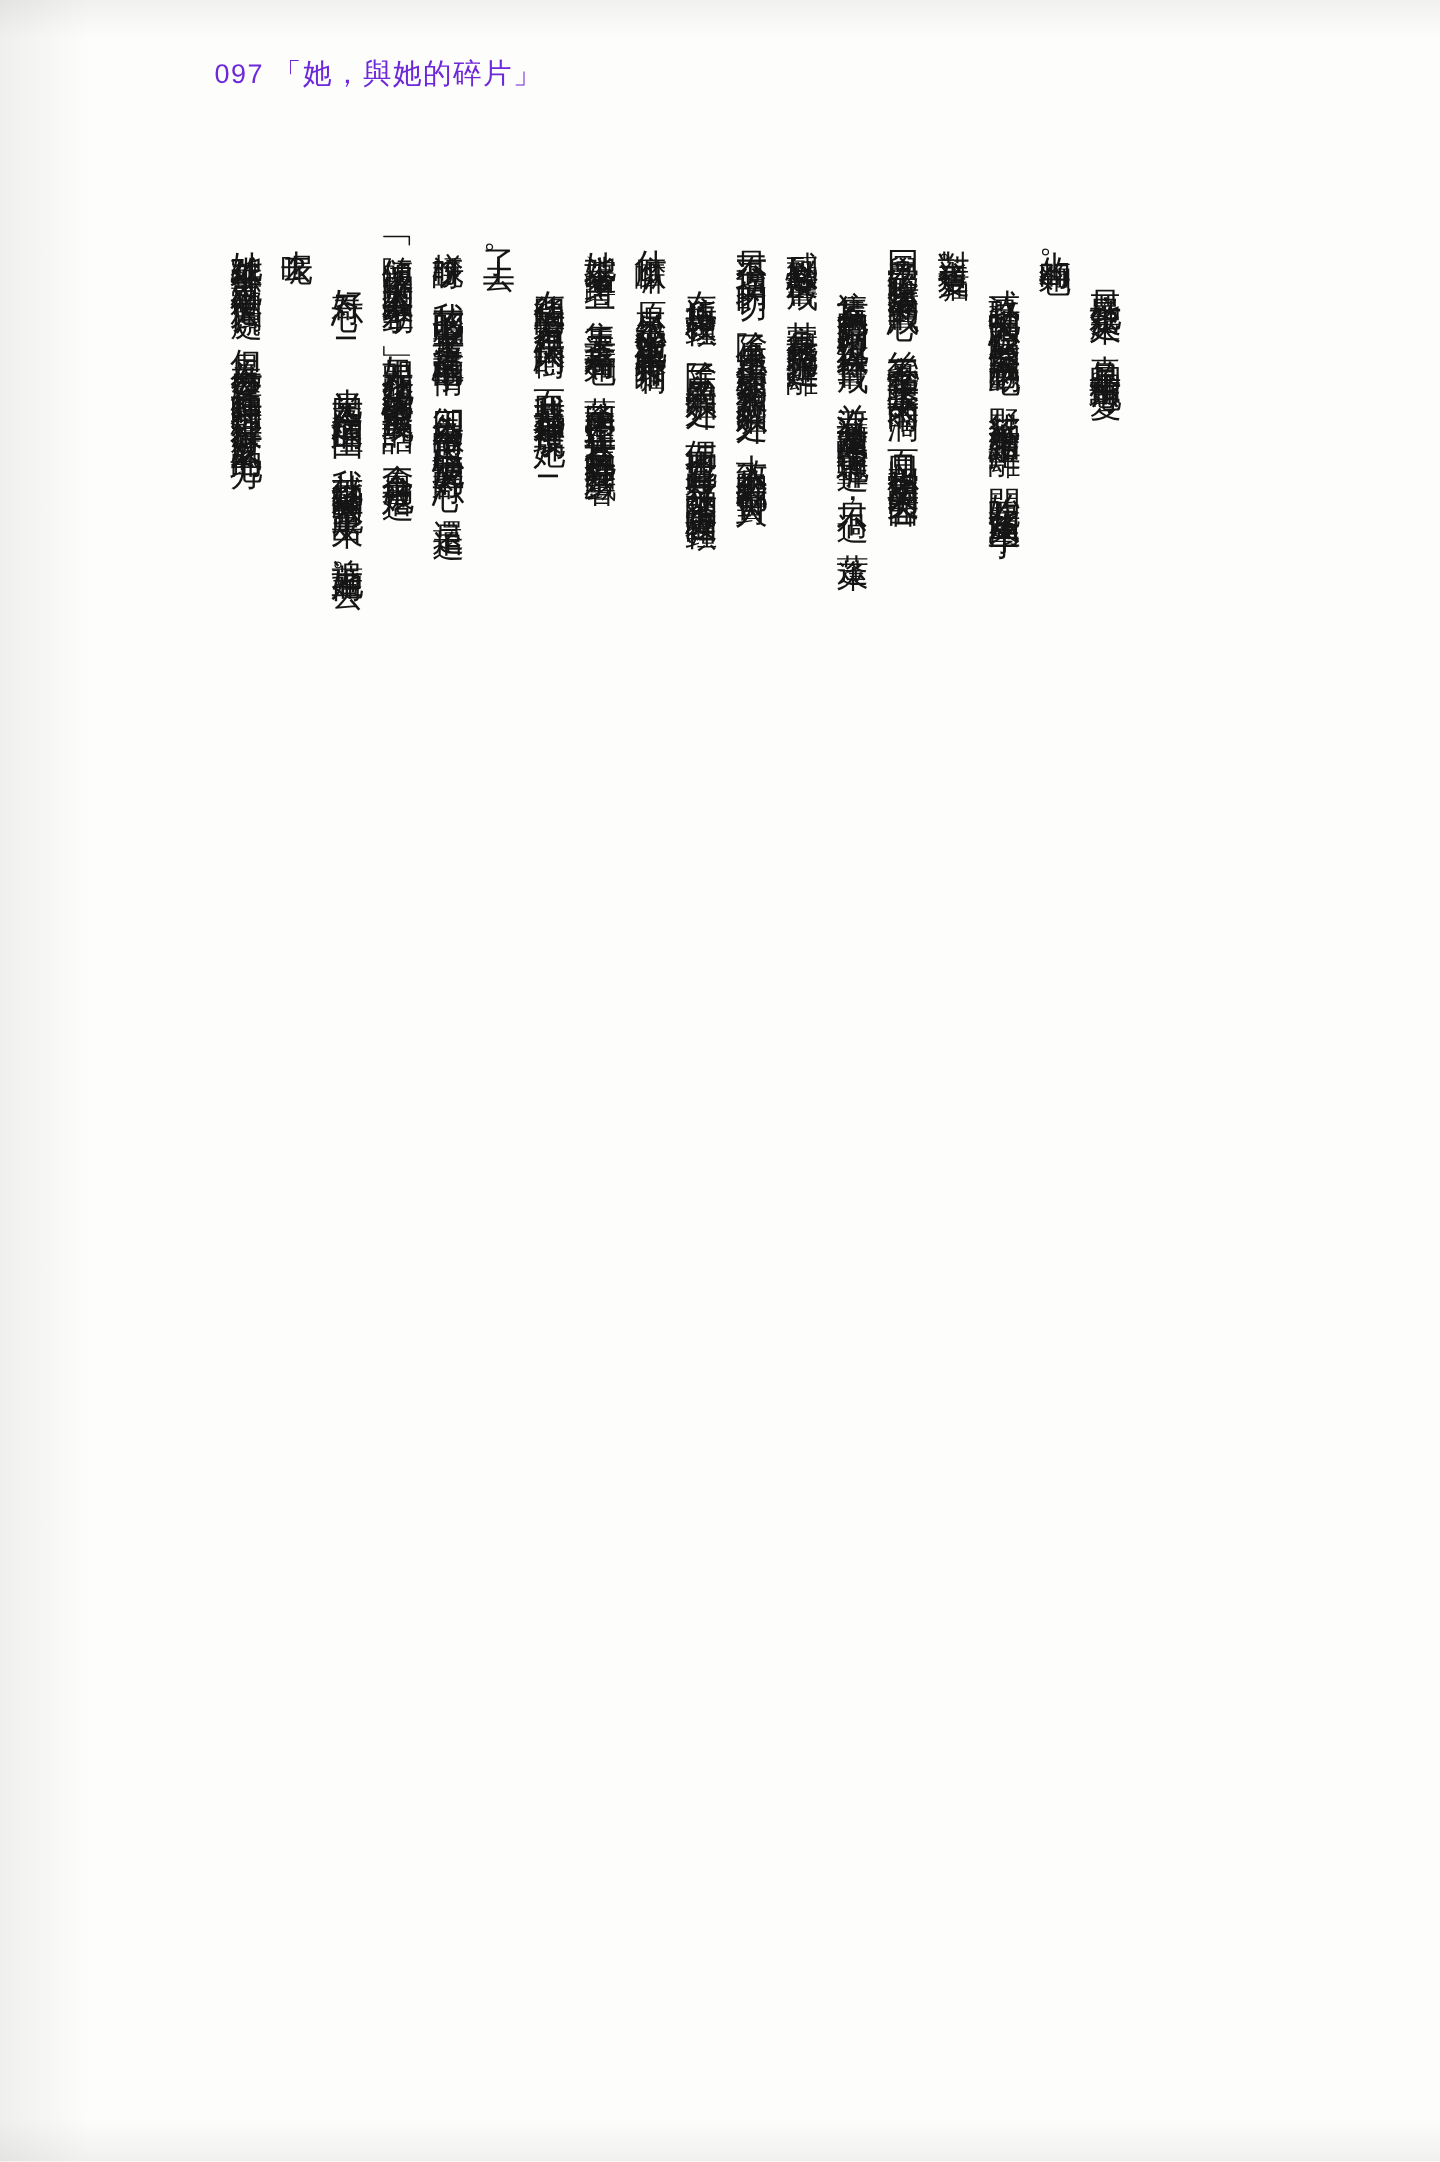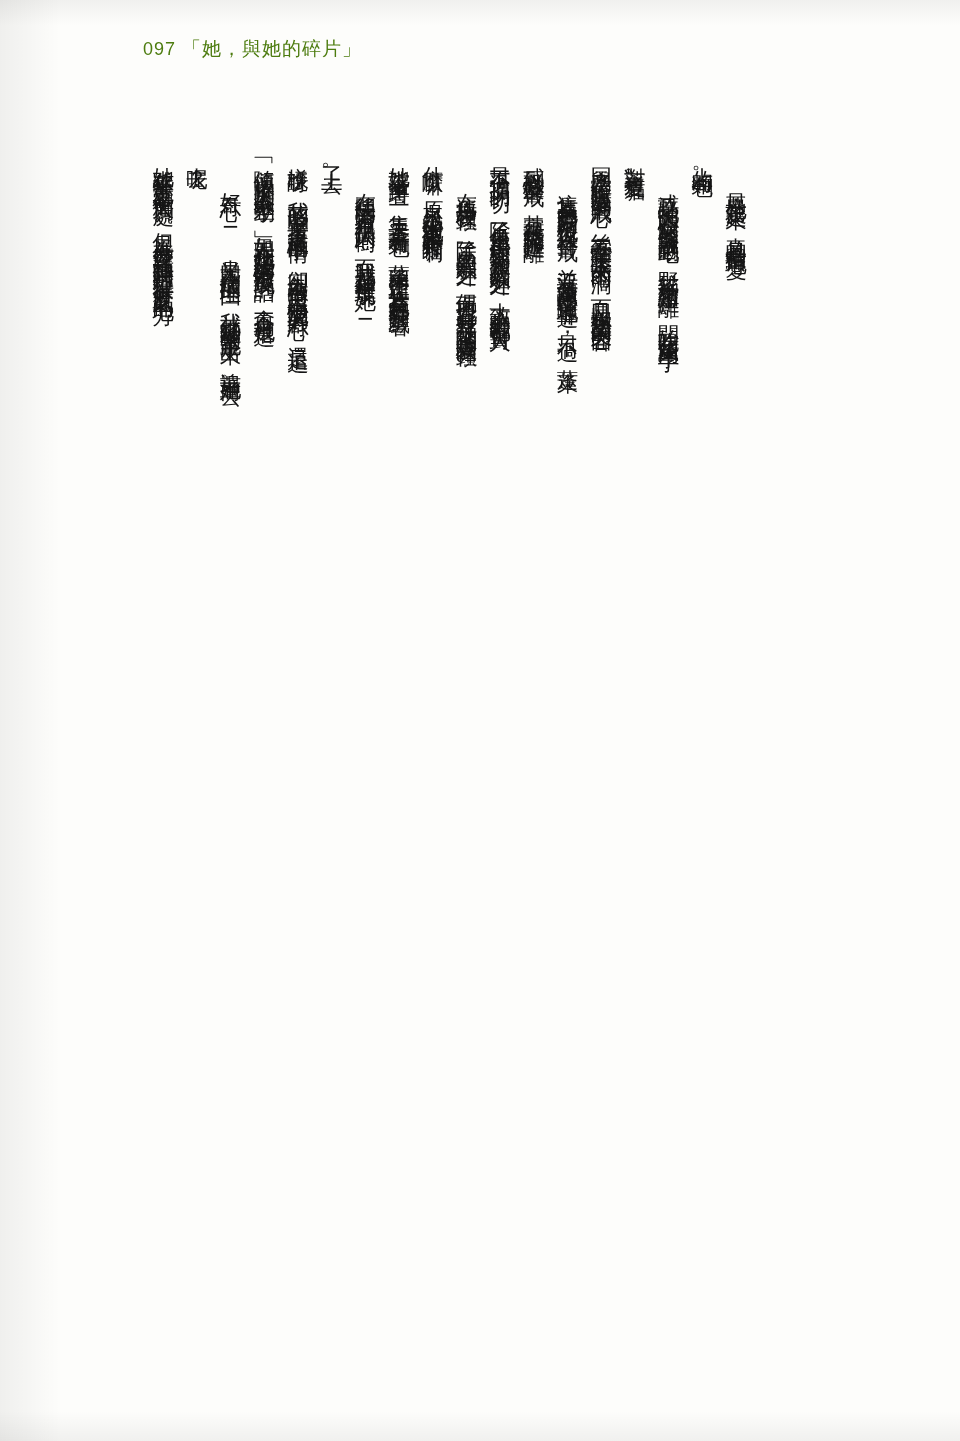--- a/index.html
+++ b/index.html
@@ -21,21 +21,21 @@
     background: #fdfdfb;
     box-sizing: border-box;
   }
   
   .header {
     position: absolute;
     top: 36px;
     left: 143px;
     font-size: 19px;
     letter-spacing: 1px;
-    color: #4d7c0f;
+    color: #6d28d9;
     white-space: nowrap;
     font-family: "DejaVu Serif", "Liberation Serif", serif;
   }
   .header .folio {
     font-family: "Liberation Sans", sans-serif;
     font-size: 18px;
     margin-right: 6px;
   }
   
   .body-area {

